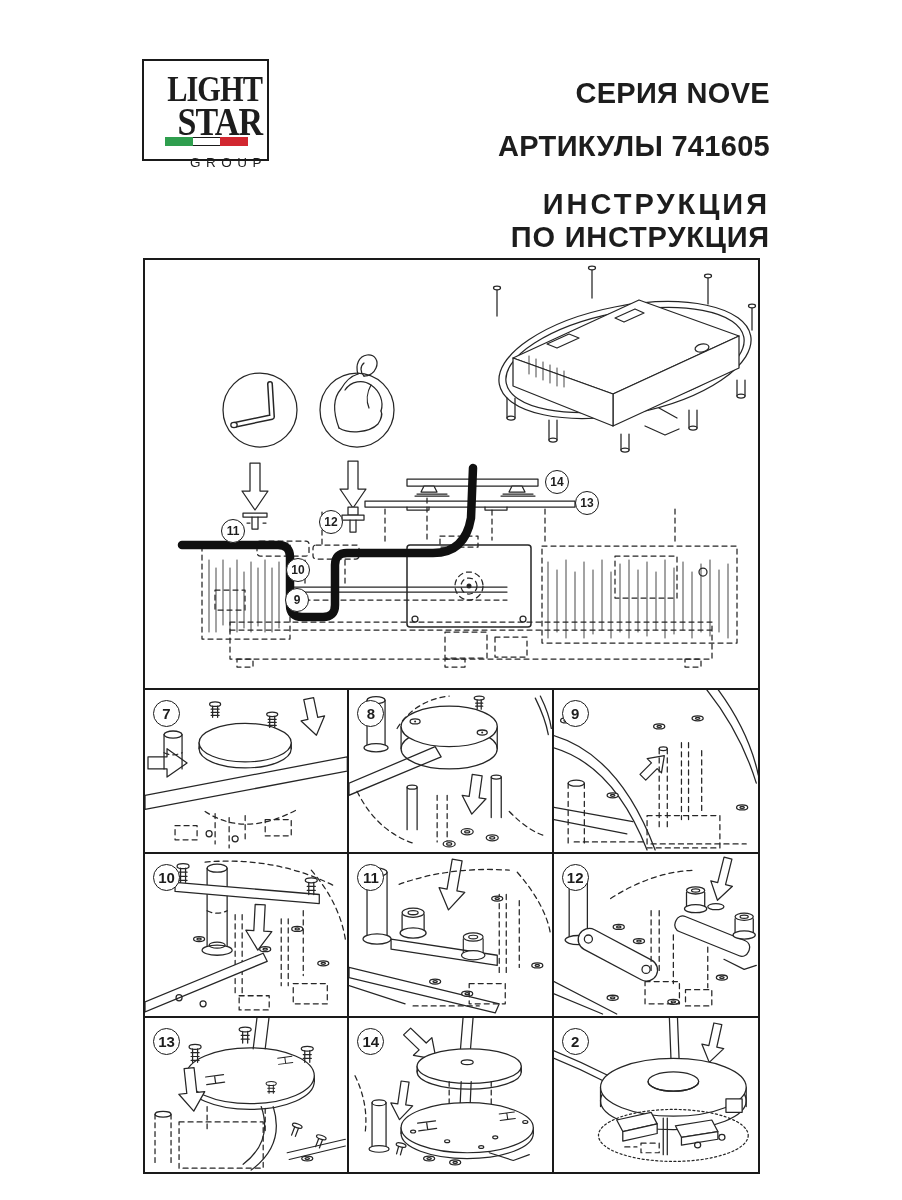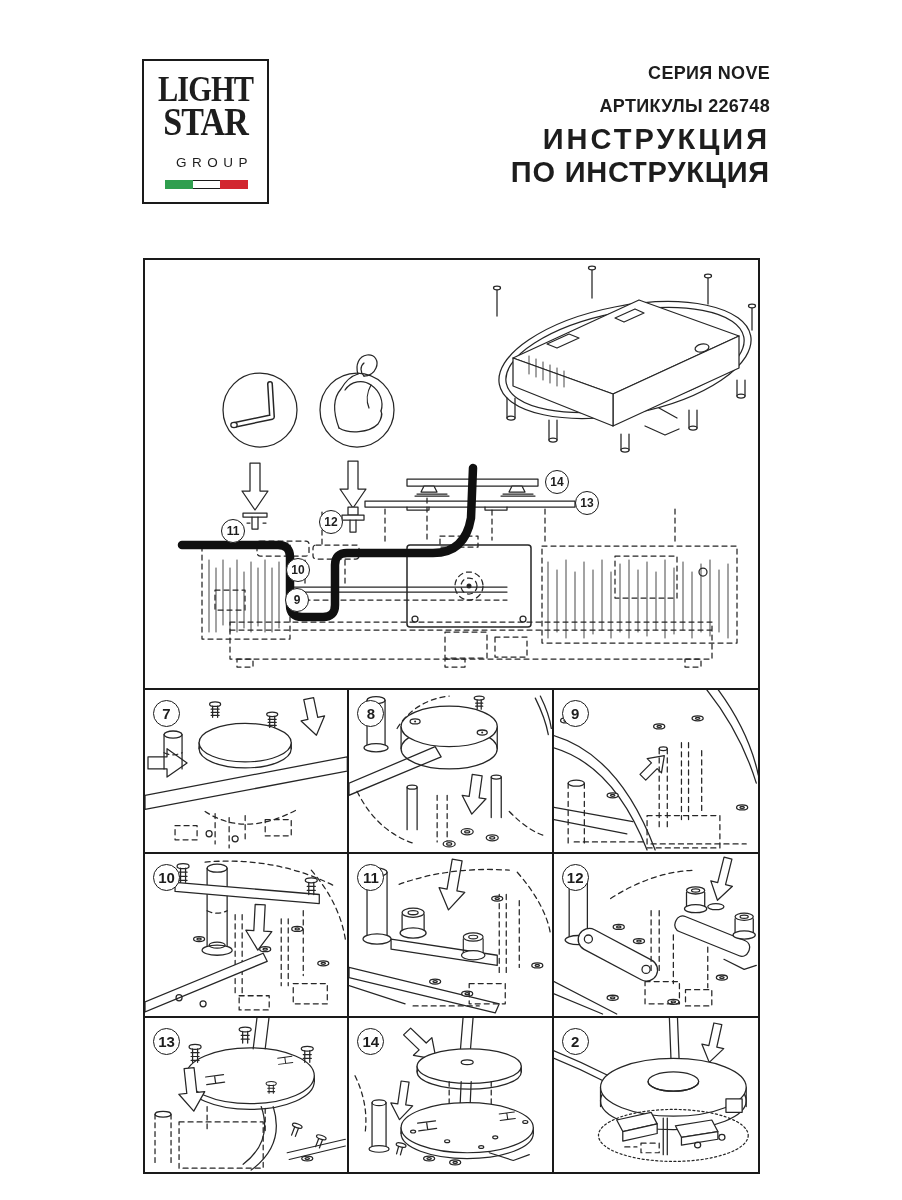--- a/index.html
+++ b/index.html
@@ -1,35 +1,35 @@
 <!DOCTYPE html>
 <html><head>
 <meta charset="utf-8">
 <style>
   html,body { margin:0; padding:0; background:#fff; }
   body { width:902px; height:1200px; font-family:"Liberation Sans","DejaVu Sans",sans-serif; color:#1d1d1d; }
   .page { position:relative; width:902px; height:1200px; background:#fff; overflow:hidden; }
 
   
-  .logo-box { position:absolute; left:142px; top:59px; width:127px; height:145px;
-    border:2px solid #1a1a1a; box-sizing:border-box; text-align:center; background:#fff; }
+  .logo-box { position:absolute; left:142px; top:59px; width:127px; height:102px;
+    border:2px solid #1a1a1a; box-sizing:border-box; text-align:right; background:#fff; }
   .logo-light { margin-top:13px; font-family:"Liberation Serif","DejaVu Serif",serif;
     font-weight:700; font-size:33px; line-height:30px; letter-spacing:-1px; transform:scale(0.92,1.08); }
   .logo-star  { font-family:"Liberation Serif","DejaVu Serif",serif;
     font-weight:700; font-size:37px; line-height:35px; letter-spacing:-1px; transform:scale(0.92,1.08); }
   .logo-group { margin-top:16px; font-size:13.5px; font-weight:400; letter-spacing:5.5px; padding-left:18px; }
   .logo-flag { position:absolute; left:21px; right:19px; bottom:13px; height:9px; display:flex; }
   .flag-green { flex:1; background:#2f9e4e; }
   .flag-white { flex:1; background:#fff; border-top:1.5px solid #1a1a1a; border-bottom:1.5px solid #1a1a1a; box-sizing:border-box; }
   .flag-red   { flex:1; background:#d22730; }
 
   
   .header-text { position:absolute; top:57px; right:132px; text-align:right; }
-  .h-series { font-weight:700; font-size:18px; line-height:33px; letter-spacing:0.3px; }
-  .h-instr1 { font-weight:700; font-size:29px; line-height:33px; letter-spacing:3px; }
+  .h-series { font-weight:700; font-size:29px; line-height:33px; letter-spacing:0.3px;margin-top:20px; }
+  .h-instr1 { margin-top:25px; font-weight:700; font-size:29px; line-height:33px; letter-spacing:3px; }
   .h-instr2 { font-weight:700; font-size:29px; line-height:33px; letter-spacing:0.8px; }
 
   
   .main-panel { position:absolute; left:143px; top:258px; width:617px; height:432px;
     border:2px solid #1a1a1a; box-sizing:border-box; background:#fff; }
   .main-panel > svg { position:absolute; left:0; top:0; width:613px; height:428px; }
 
   .callout { position:absolute; width:24px; height:24px; border:1.6px solid #1a1a1a; border-radius:50%;
     background:#fff; display:flex; align-items:center; justify-content:center;
     font-size:12px; font-weight:700; box-sizing:border-box; z-index:3; }
@@ -69,21 +69,21 @@
     <div class="logo-group">GROUP</div>
     <div class="logo-flag">
       <span class="flag-green"></span>
       <span class="flag-white"></span>
       <span class="flag-red"></span>
     </div>
   </div>
 
   <div class="header-text">
     <div class="h-series">СЕРИЯ NOVE</div>
-    <div class="h-series">АРТИКУЛЫ 226748</div>
+    <div class="h-series">АРТИКУЛЫ 741605</div>
     <div class="h-instr1">ИНСТРУКЦИЯ</div>
     <div class="h-instr2">ПО ИНСТРУКЦИЯ</div>
   </div>
 
   <div class="main-panel">
     <svg class="art" viewBox="0 0 613 428">
 
       <g>
         <ellipse cx="480" cy="100" rx="128" ry="54" transform="rotate(-11 480 100)"></ellipse>
         <ellipse cx="480" cy="100" rx="121" ry="48" transform="rotate(-11 480 100)"></ellipse>

